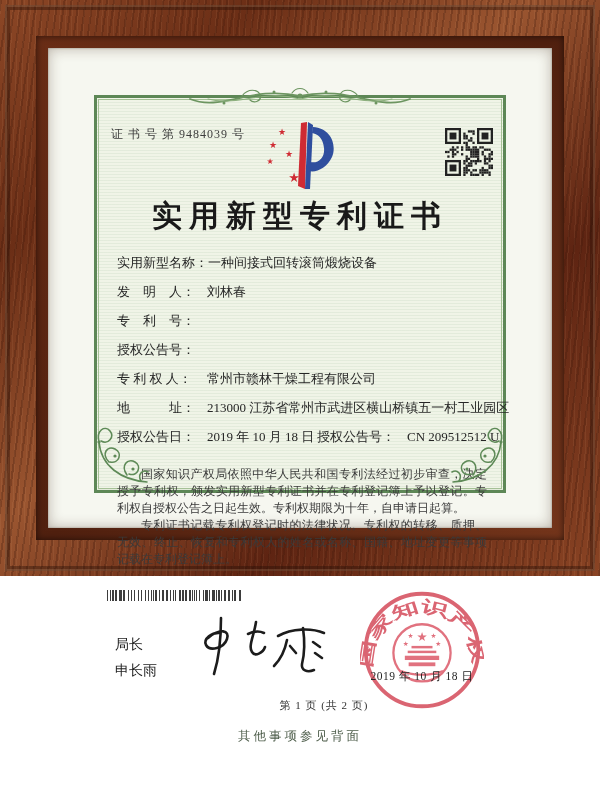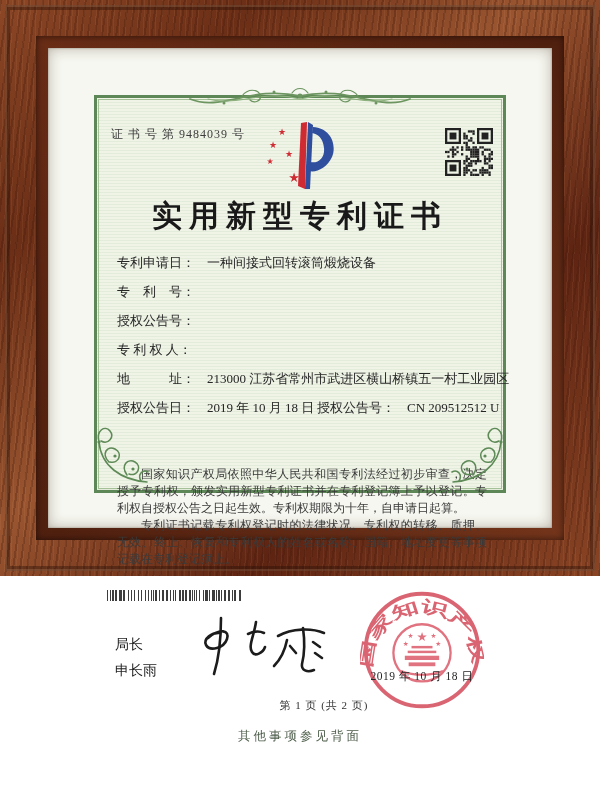--- a/index.html
+++ b/index.html
@@ -244,31 +244,36 @@
               <rect x="32" y="40" width="2" height="2"></rect>
               <rect x="38" y="40" width="2" height="2"></rect>
             </g>
         </g>
       </svg>
 
       <div class="title">实用新型专利证书</div>
 
       <div class="fields">
         <div class="frow">
-          <span class="flabel">专利申请日：</span>
+          <span class="flabel">实用新型名称：</span>
           <span class="fvalue">一种间接式回转滚筒煅烧设备</span>
         </div>
         <div class="frow">
+          <span class="flabel">发　明　人：</span>
+          <span class="fvalue">刘林春</span>
+        </div>
+        <div class="frow">
           <span class="flabel">专　利　号：</span>
         </div>
         <div class="frow">
           <span class="flabel">授权公告号：</span>
         </div>
         <div class="frow">
           <span class="flabel">专 利 权 人：</span>
+          <span class="fvalue">常州市赣林干燥工程有限公司</span>
         </div>
         <div class="frow">
           <span class="flabel">地　　　址：</span>
           <span class="fvalue">213000 江苏省常州市武进区横山桥镇五一村工业园区</span>
         </div>
         <div class="frow">
           <span class="flabel">授权公告日：</span>
           <span class="fvalue w110">2019 年 10 月 18 日</span>
           <span class="flabel">授权公告号：</span>
           <span class="fvalue">CN 209512512 U</span>

